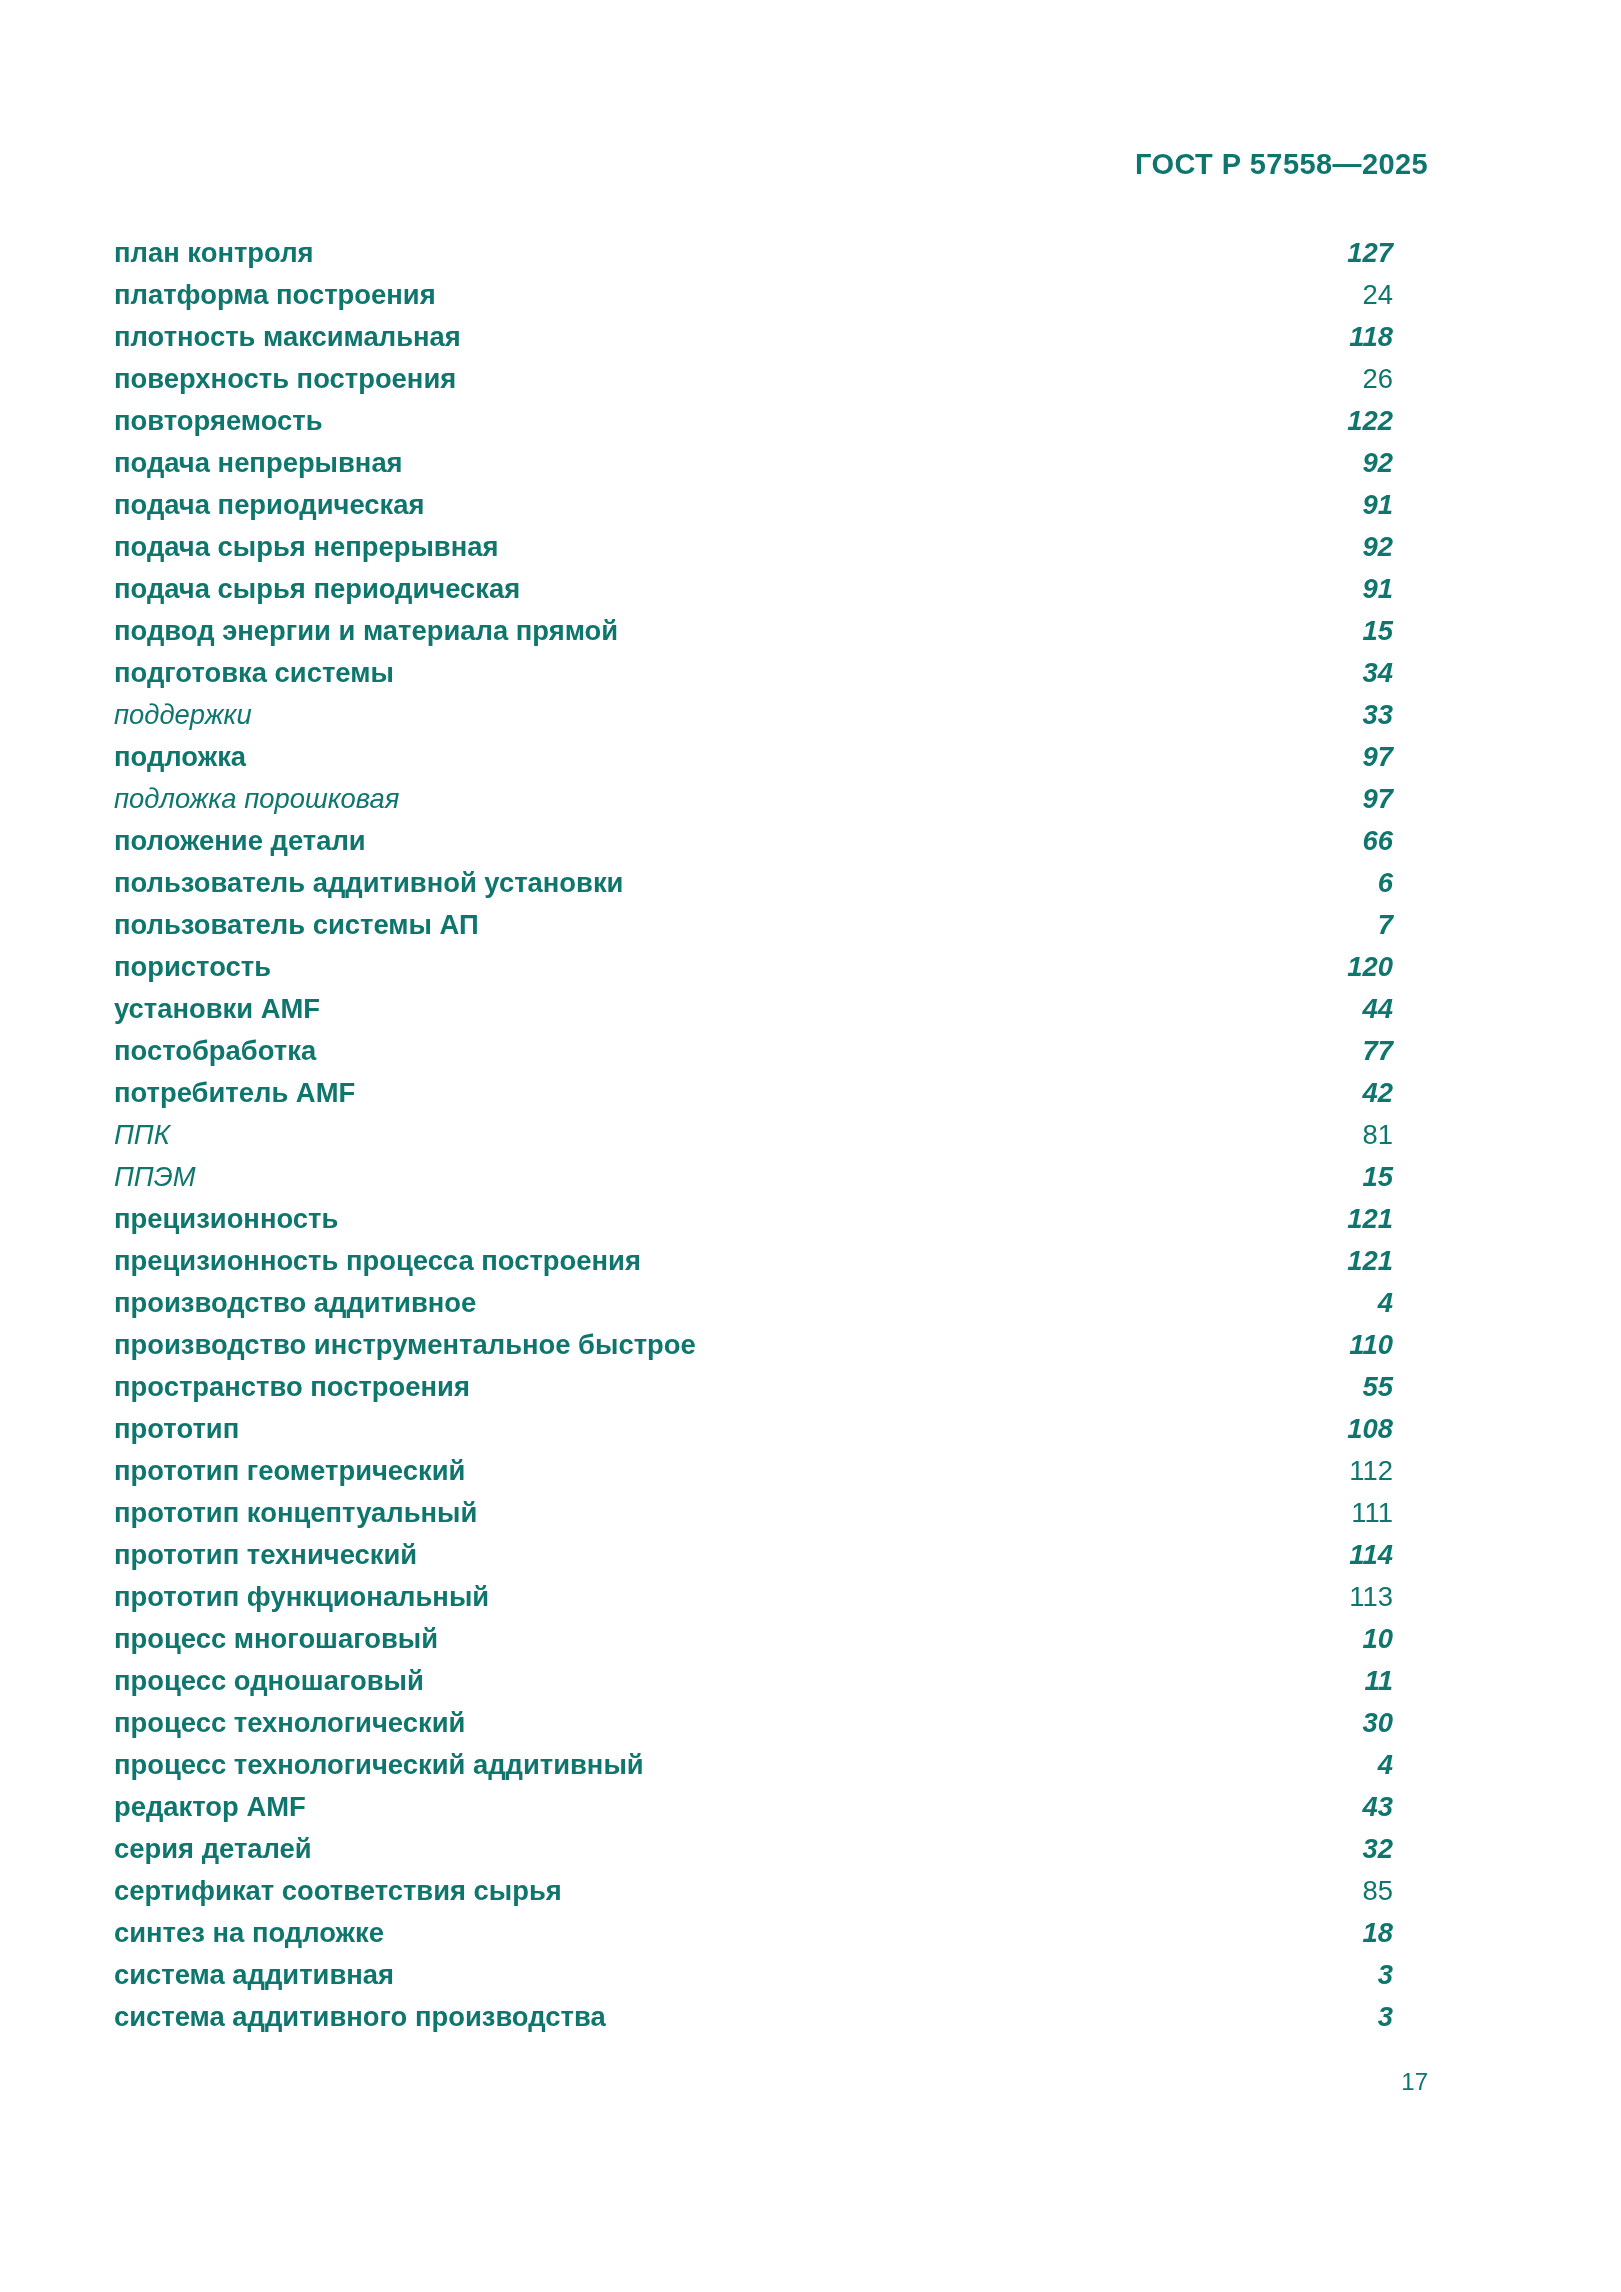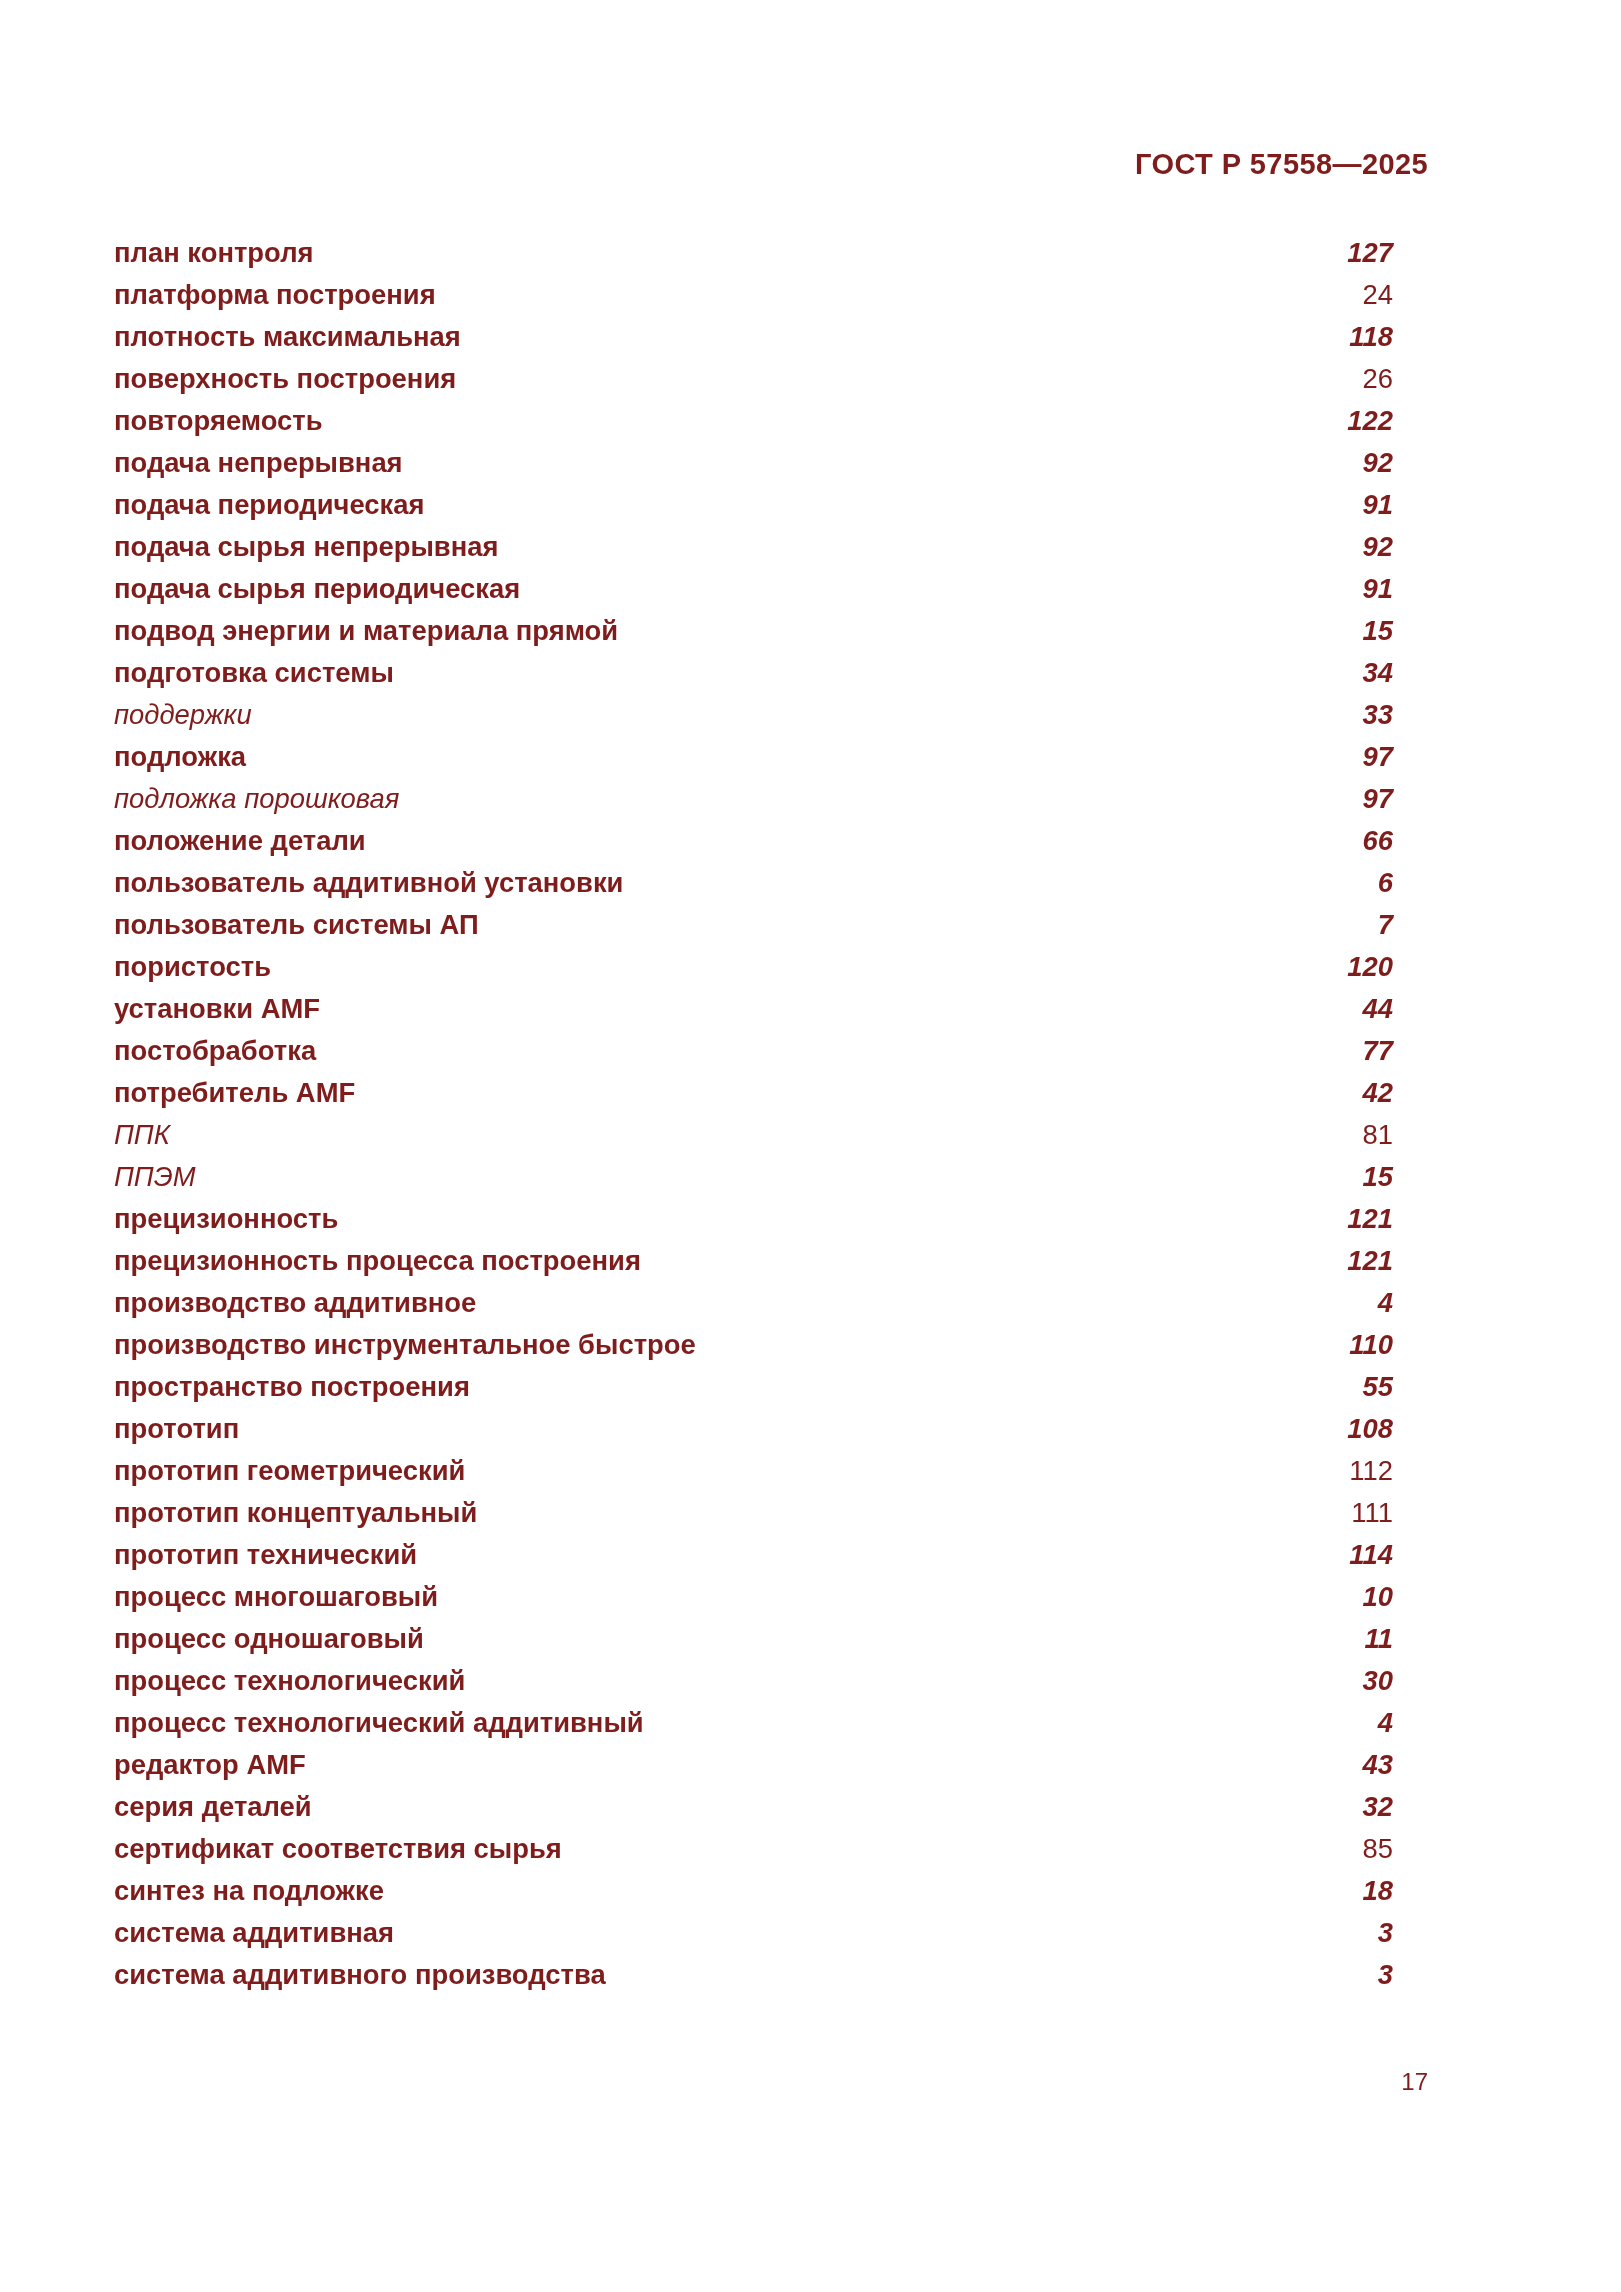--- a/index.html
+++ b/index.html
@@ -3,21 +3,21 @@
 <meta charset="utf-8">
 <style>
   * { margin: 0; padding: 0; box-sizing: border-box; }
   html, body { background: #ffffff; }
   .page {
     position: relative;
     width: 1621px;
     height: 2293px;
     background: #ffffff;
     font-family: "Liberation Sans", sans-serif;
-    color: #7f1d1d;
+    color: #0f766e;
     overflow: hidden;
   }
   .doc-header {
     position: absolute;
     top: 148px;
     right: 193px;
     font-size: 29px;
     font-weight: bold;
     letter-spacing: 0.4px;
     white-space: nowrap;
@@ -185,20 +185,24 @@
     </div>
       <div class="index-row">
       <span class="term bold">прототип концептуальный</span>
       <span class="pagenum regular">111</span>
     </div>
       <div class="index-row">
       <span class="term bold">прототип технический</span>
       <span class="pagenum italic">114</span>
     </div>
       <div class="index-row">
+      <span class="term bold">прототип функциональный</span>
+      <span class="pagenum regular">113</span>
+    </div>
+      <div class="index-row">
       <span class="term bold">процесс многошаговый</span>
       <span class="pagenum italic">10</span>
     </div>
       <div class="index-row">
       <span class="term bold">процесс одношаговый</span>
       <span class="pagenum italic">11</span>
     </div>
       <div class="index-row">
       <span class="term bold">процесс технологический</span>
       <span class="pagenum italic">30</span>

